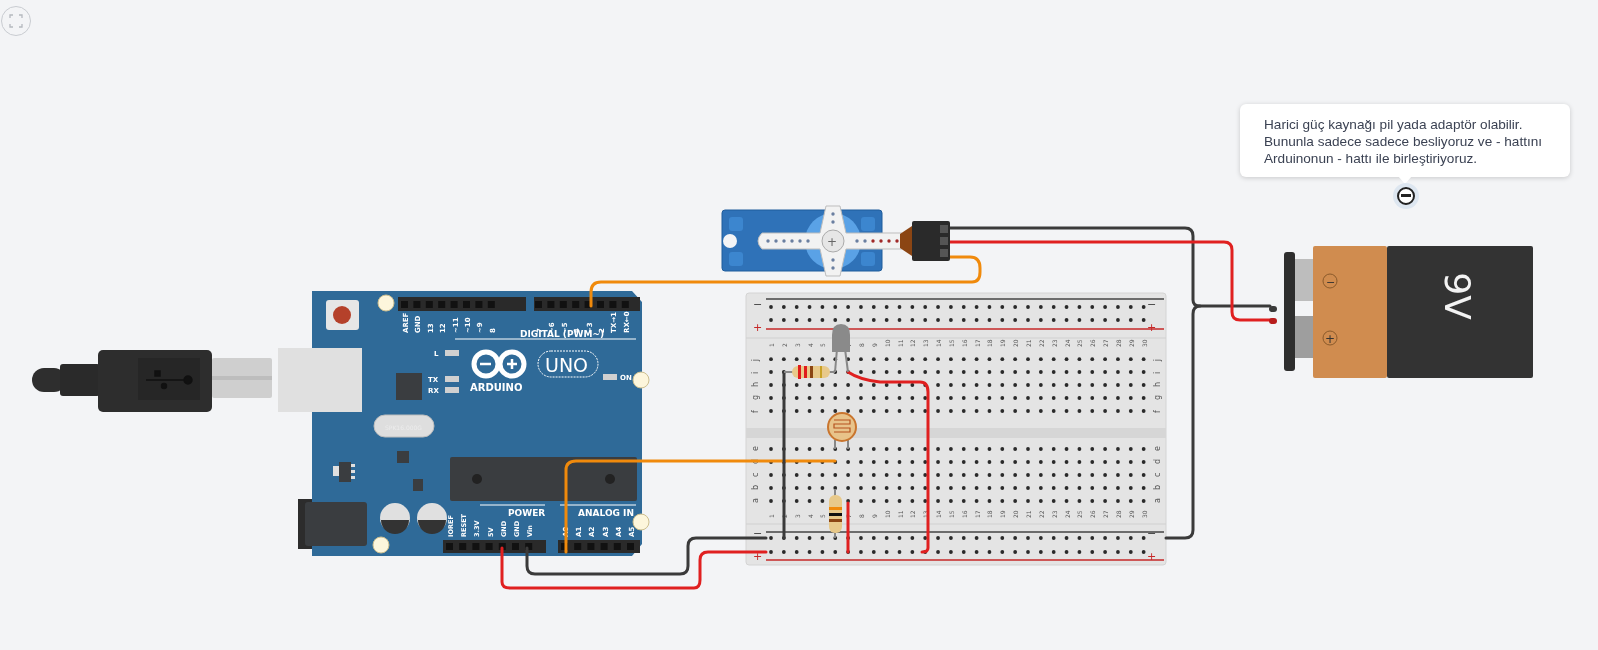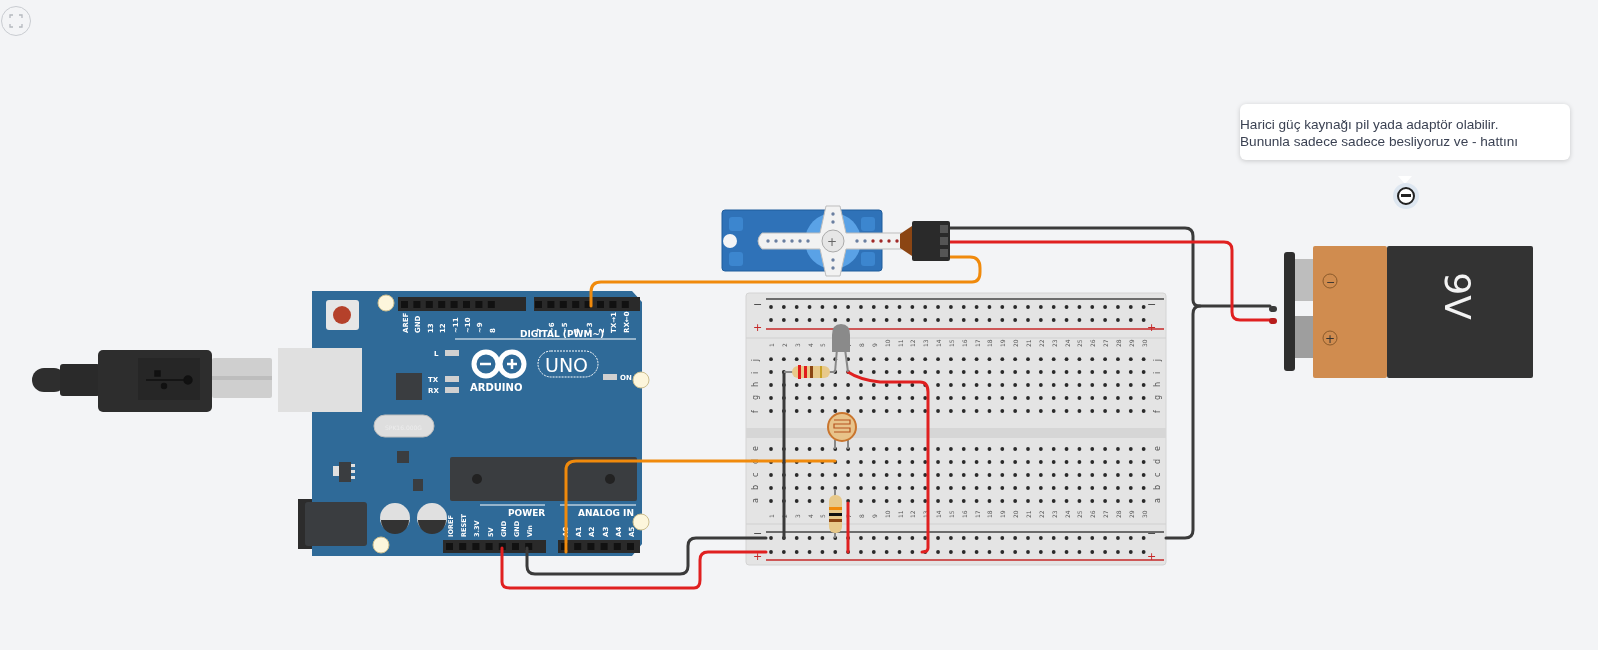--- a/index.html
+++ b/index.html
@@ -1,20 +1,20 @@
 <!DOCTYPE html>
 <html><head>
 <meta charset="utf-8">
 <style>
   html,body{margin:0;padding:0;}
   body{width:1598px;height:650px;background:#f3f4f6;position:relative;overflow:hidden;font-family:"Liberation Sans",sans-serif;}
   #canvas{position:absolute;left:0;top:0;width:1598px;height:650px;}
   .fullscreen-btn{position:absolute;left:1px;top:6px;width:30px;height:30px;border:1px solid #c9ccd1;border-radius:50%;background:#f3f4f6;box-sizing:border-box;cursor:pointer;}
   .fullscreen-btn svg{position:absolute;left:7px;top:7px;}
-  .note{position:absolute;left:1240px;top:104px;width:330px;background:#fff;border-radius:6px;box-shadow:0 1px 5px rgba(0,0,0,0.18);padding:12px 10px 10px 0;box-sizing:border-box;font-size:13.6px;line-height:17px;color:#3b4253;white-space:nowrap;overflow:hidden;}
+  .note{position:absolute;left:1240px;top:104px;width:330px;background:#fff;border-radius:6px;box-shadow:0 1px 5px rgba(0,0,0,0.18);padding:12px 10px 10px 24px;box-sizing:border-box;font-size:13.6px;line-height:17px;color:#3b4253;white-space:nowrap;overflow:hidden;}
   .note-line{display:block;}
   .note-pointer{position:absolute;left:1398px;top:176px;width:0;height:0;border-left:7px solid transparent;border-right:7px solid transparent;border-top:8px solid #fff;}
   .note-toggle{position:absolute;left:1393px;top:183px;width:26px;height:26px;border-radius:50%;background:#dde6f0;cursor:pointer;}
   .note-toggle .inner{position:absolute;left:4px;top:4px;width:14px;height:14px;border:2px solid #222;border-radius:50%;background:#fff;}
   .note-toggle .inner:after{content:"";position:absolute;left:2px;top:5px;width:10px;height:3px;background:#222;}
   .svgtext{font-family:"DejaVu Sans",sans-serif;}
 </style>
 </head>
 <body>
 
@@ -806,17 +806,18 @@
 
 <div class="fullscreen-btn">
   <svg width="14" height="14" viewBox="0 0 14 14">
     <path d="M1,4 L1,1 L4,1 M10,1 L13,1 L13,4 M13,10 L13,13 L10,13 M4,13 L1,13 L1,10" fill="none" stroke="#b5b9bf" stroke-width="1.3"></path>
   </svg>
 </div>
 
 <div class="note">
   <span class="note-line">Harici güç kaynağı pil yada adaptör olabilir.</span>
   <span class="note-line">Bununla sadece sadece besliyoruz ve - hattını</span>
+  <span class="note-line">Arduinonun - hattı ile birleştiriyoruz.</span>
 </div>
 <div class="note-pointer"></div>
 <div class="note-toggle">
   <div class="inner"></div>
 </div>
 
 </body></html>

